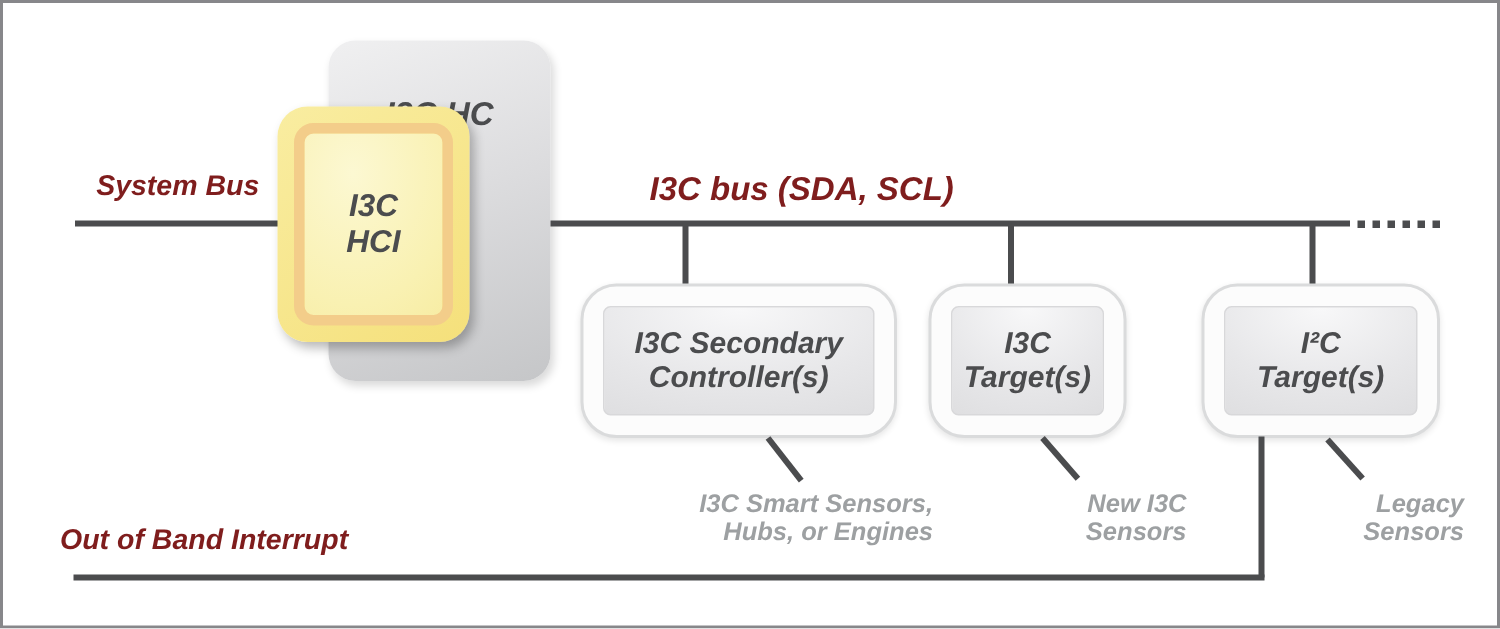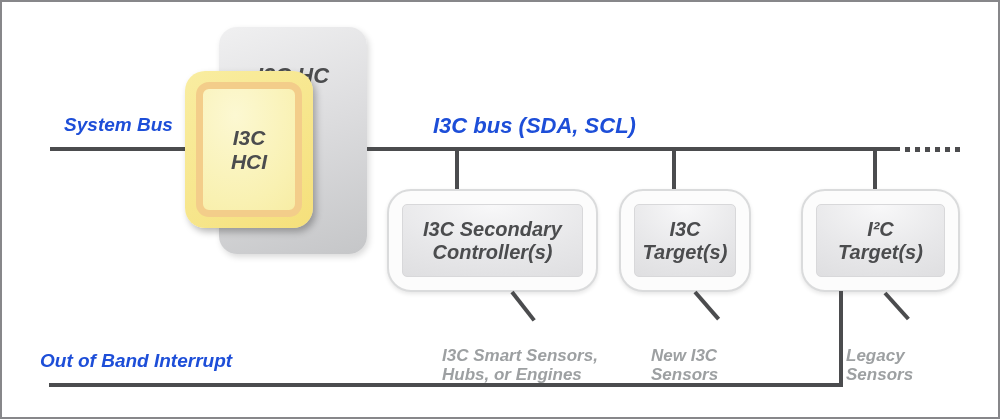--- a/index.html
+++ b/index.html
@@ -3,21 +3,21 @@
 <meta charset="utf-8">
 <style>
   html,body { margin:0; padding:0; background:#fff; }
   .canvas {
     position:relative; width:1000px; height:419px;
     background:#ffffff; border:2px solid #87878a; box-sizing:border-box;
     font-family:"Liberation Sans", sans-serif; overflow:hidden;
   }
   .line { position:absolute; background:#4b4c4e; }
   .dark-label {
-    position:absolute; color:#1d4ed8; font-weight:bold; font-style:italic;
+    position:absolute; color:#7f1d1d; font-weight:bold; font-style:italic;
     white-space:nowrap;
   }
   .centered { text-align:center; }
 
   
   .hc-box {
     position:absolute; left:217px; top:25px; width:148px; height:227px;
     border-radius:18px;
     background:linear-gradient(160deg,#f0f0f1 0%,#dcdcde 48%,#c5c6c8 100%);
     box-shadow:2px 3px 6px rgba(0,0,0,0.15);
@@ -55,21 +55,21 @@
     display:flex; align-items:center; justify-content:center; text-align:center;
     font-size:20px; line-height:23px; font-weight:bold; font-style:italic; color:#4b4c4e;
     padding:16px 6px;
   }
   .node-1 { left:385px; width:211px; }
   .node-2 { left:617px; width:132px; }
   .node-3 { left:799px; width:159px;text-decoration:underline; }
 
   .note {
     position:absolute; color:#9da0a2; font-weight:bold; font-style:italic;
-    font-size:17px; line-height:19px; text-align:left;margin-top:20px;
+    font-size:17px; line-height:19px; text-align:right;
   }
 
   .diag {
     position:absolute; width:36px; height:4px; background:#4b4c4e;
     transform-origin:0 50%;
   }
 
   .dots { position:absolute; left:903px; top:145px; display:flex; gap:5px; }
   .dots span { width:5px; height:5px; background:#4b4c4e; display:block; }
 </style>

